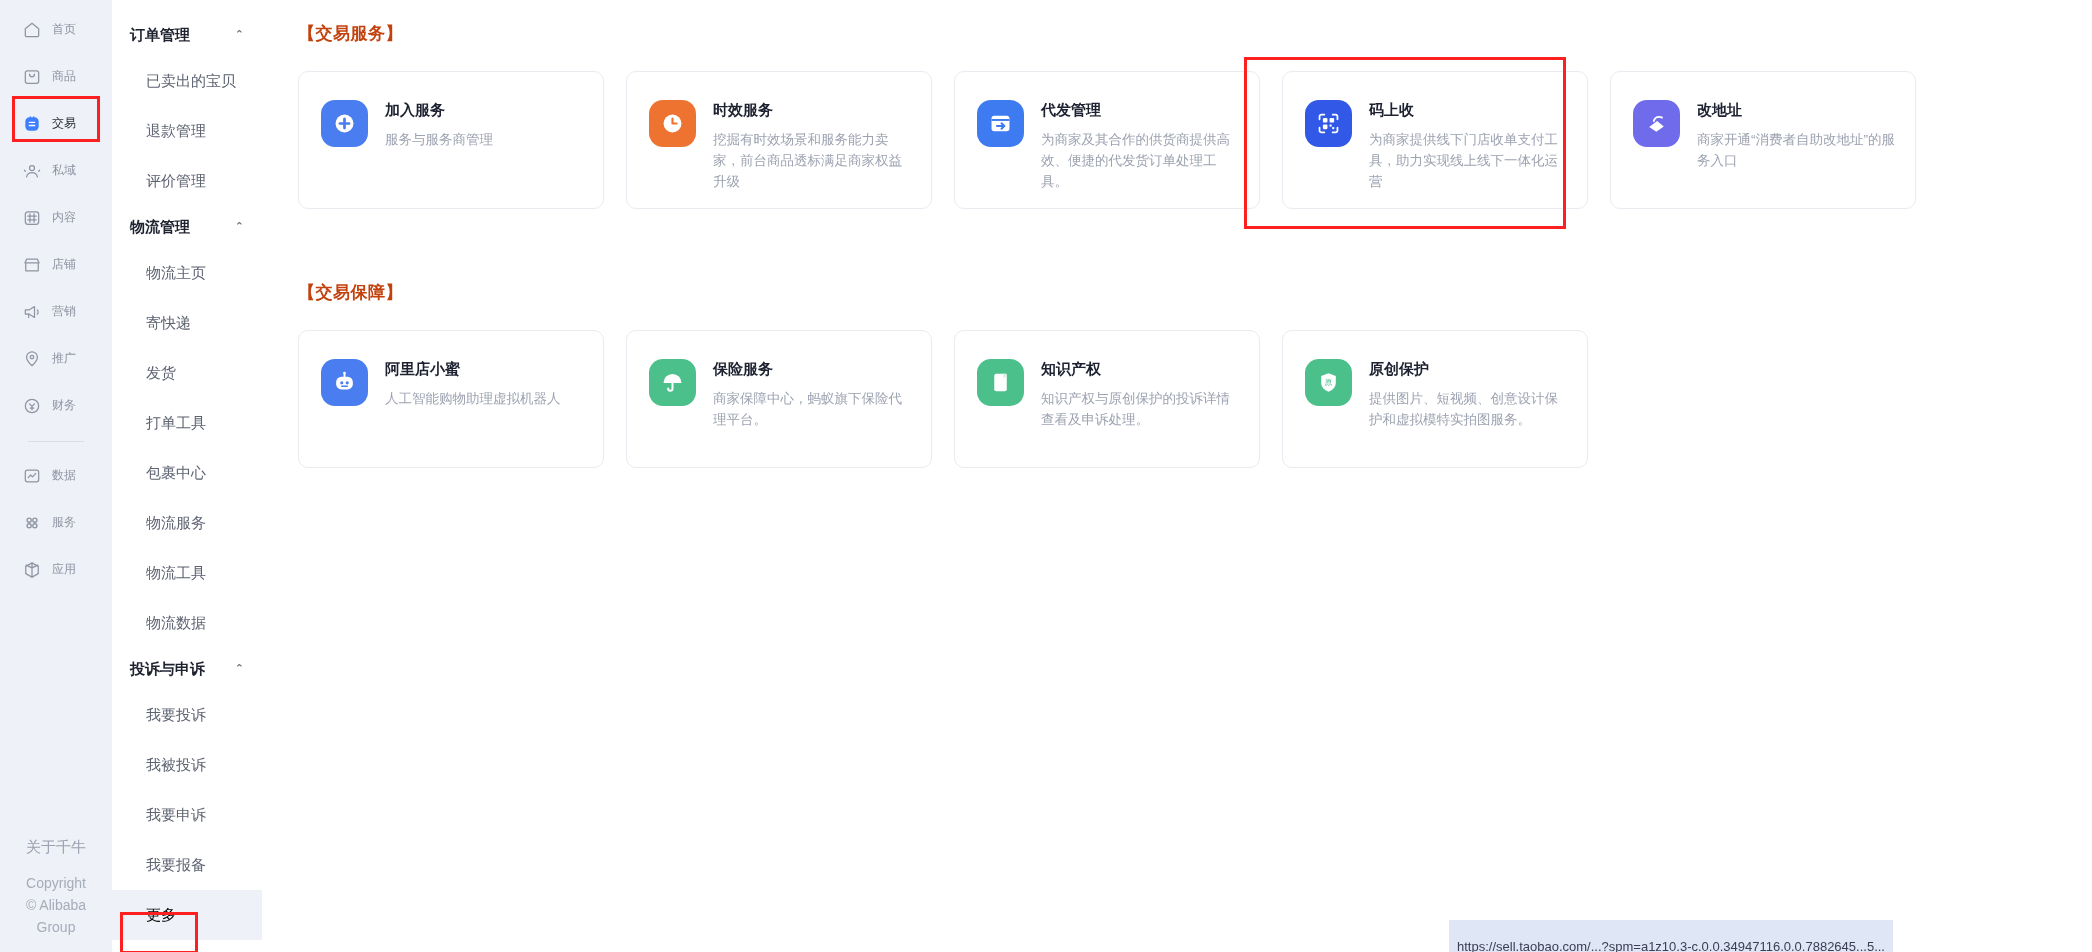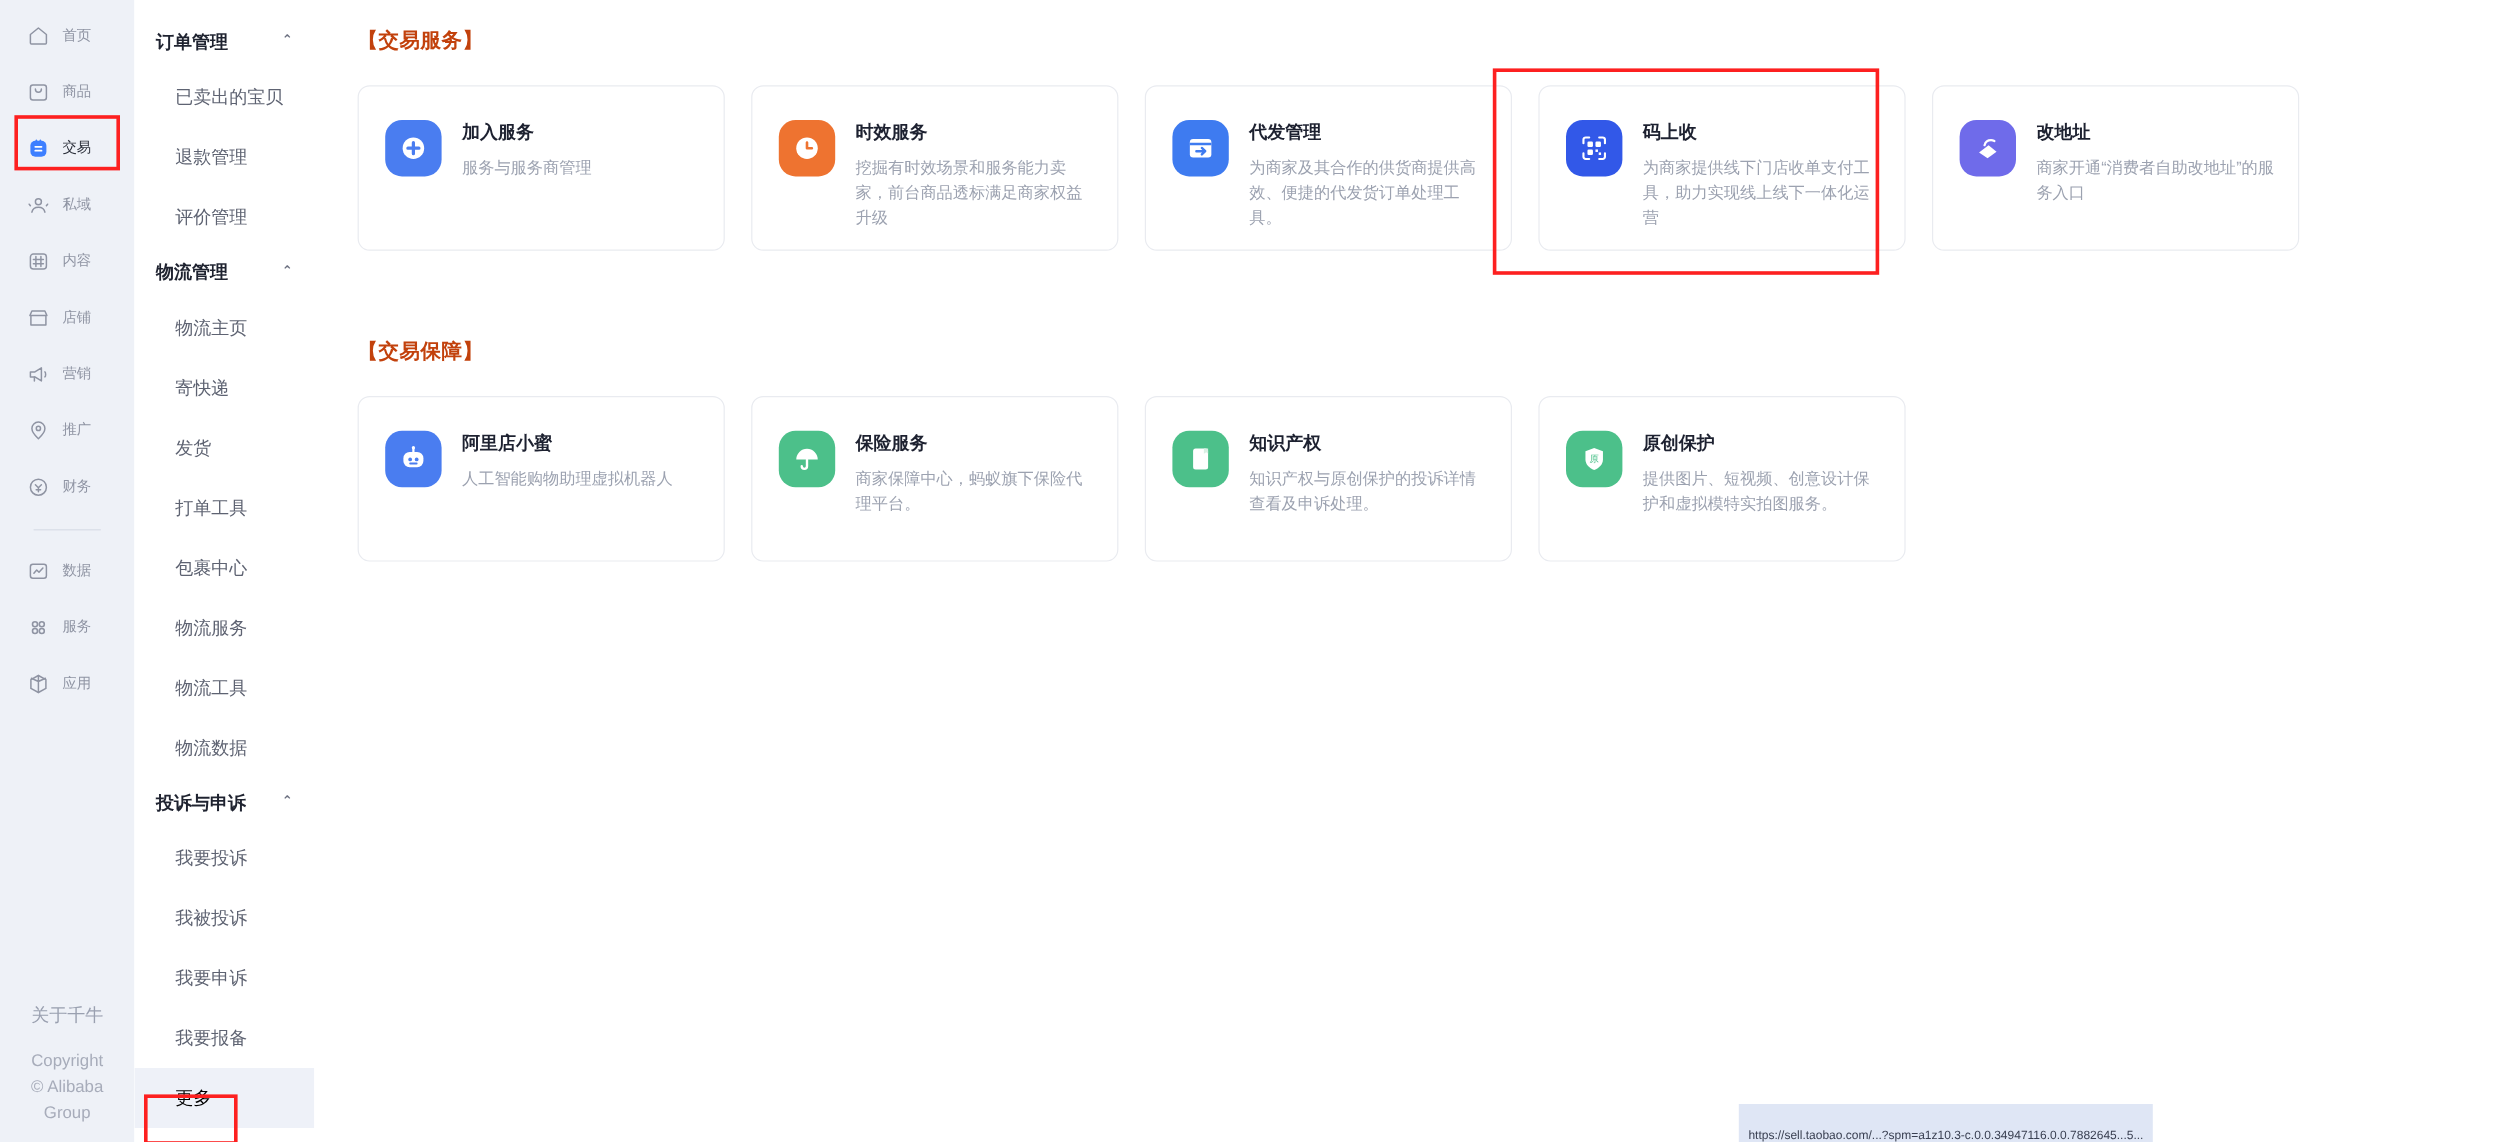--- a/index.html
+++ b/index.html
@@ -91,21 +91,21 @@
   .card .ctitle { font-size: 15px; font-weight: bold; color: #1d2130; margin-bottom: 9px; }
   .card .cdesc { font-size: 13.5px; color: #9ca2b0; line-height: 21px; max-width: 205px; }
 
   .gap-block { height: 72px; }
 
   
   .statusbar {
     position: absolute; left: 1449px; bottom: 0;
     height: 22px; max-width: 640px;
     background: #dfe6f5; color: #3a4052;
-    font-size: 10px; line-height: 22px;
+    font-size: 13px; line-height: 22px;
     padding: 16px 8px; white-space: nowrap; overflow: hidden;
     font-family: "Liberation Sans", sans-serif;
   }
 </style>
 </head>
 <body>
 
 <div id="app">
 
   <div class="rail">

